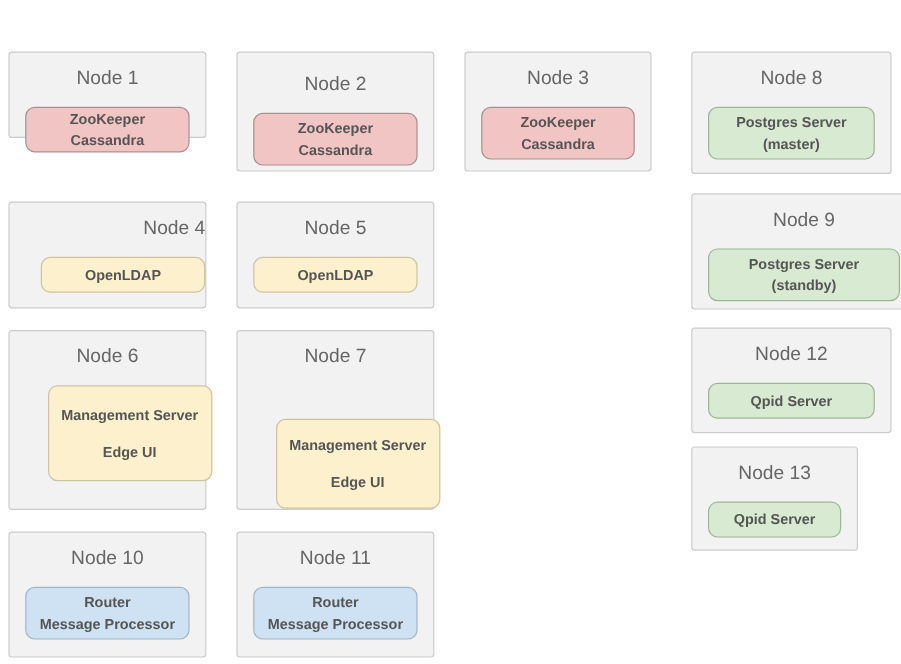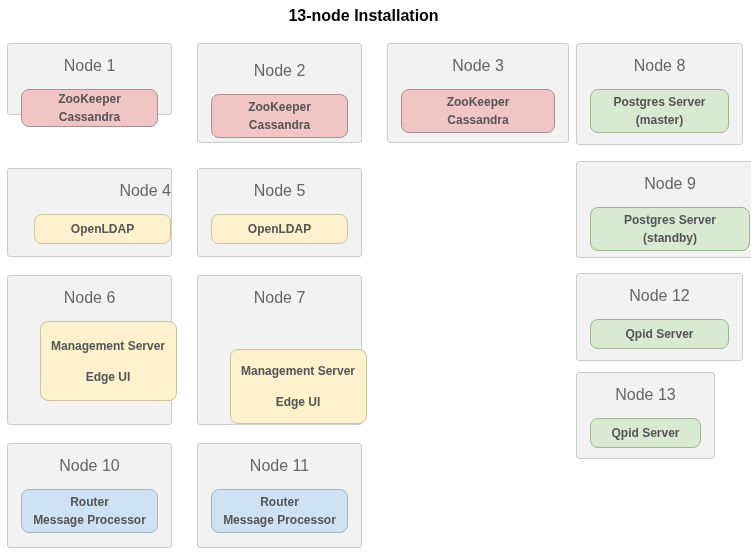--- a/index.html
+++ b/index.html
@@ -58,41 +58,40 @@
   .pill-line {
     font-size: 12px;
     font-weight: bold;
     line-height: 18px;
     color: var(--pill-text, #555);
     white-space: nowrap;
   }
   
   .pos-node-1  { left: 7px;   top: 43px;  width: 165px; height: 72px; }
   .pos-node-2  { left: 197px; top: 43px;  width: 165px; height: 100px; justify-content: center; }
-  .pos-node-3  { left: 387px; top: 43px;  width: 182px; height: 100px; }
+  .pos-node-3  { left: 387px; top: 43px;  width: 156px; height: 100px; }
   .pos-node-8  { left: 576px; top: 43px;  width: 167px; height: 102px; }
   .pos-node-4  { left: 7px;   top: 168px; width: 165px; height: 89px; align-items: flex-end;  }
   .pos-node-5  { left: 197px; top: 168px; width: 165px; height: 89px;  }
   .pos-node-9  { left: 576px; top: 161px; width: 188px; height: 97px;  }
   .pos-node-6  { left: 7px;   top: 275px; width: 165px; height: 150px; }
   .pos-node-7  { left: 197px; top: 275px; width: 165px; height: 150px; gap: 28px; }
   .pos-node-12 { left: 576px; top: 273px; width: 167px; height: 88px;  }
   .pos-node-13 { left: 576px; top: 372px; width: 139px; height: 87px;  }
   .pos-node-10 { left: 7px;   top: 443px; width: 165px; height: 105px; }
   .pos-node-11 { left: 197px; top: 443px; width: 165px; height: 105px; }
   
   .pos-node-4 .pill, .pos-node-5 .pill,
   .pos-node-12 .pill, .pos-node-13 .pill { height: 30px; }
   .pos-node-6 .pill, .pos-node-7 .pill   { height: 80px; gap: 13px; margin-left: 37px; }
 </style>
 </head>
 <body>
 
 <div class="canvas">
-  <h1 class="title">13-node Installation</h1>
 
   <div class="node pos-node-1">
     <div class="node-label">Node 1</div>
     <div class="pill" style="background: rgb(242, 197, 197); border-color: rgb(169, 143, 143);">
         <div class="pill-line">ZooKeeper</div>
         <div class="pill-line">Cassandra</div>
       </div>
   </div>
 
   <div class="node pos-node-2">

